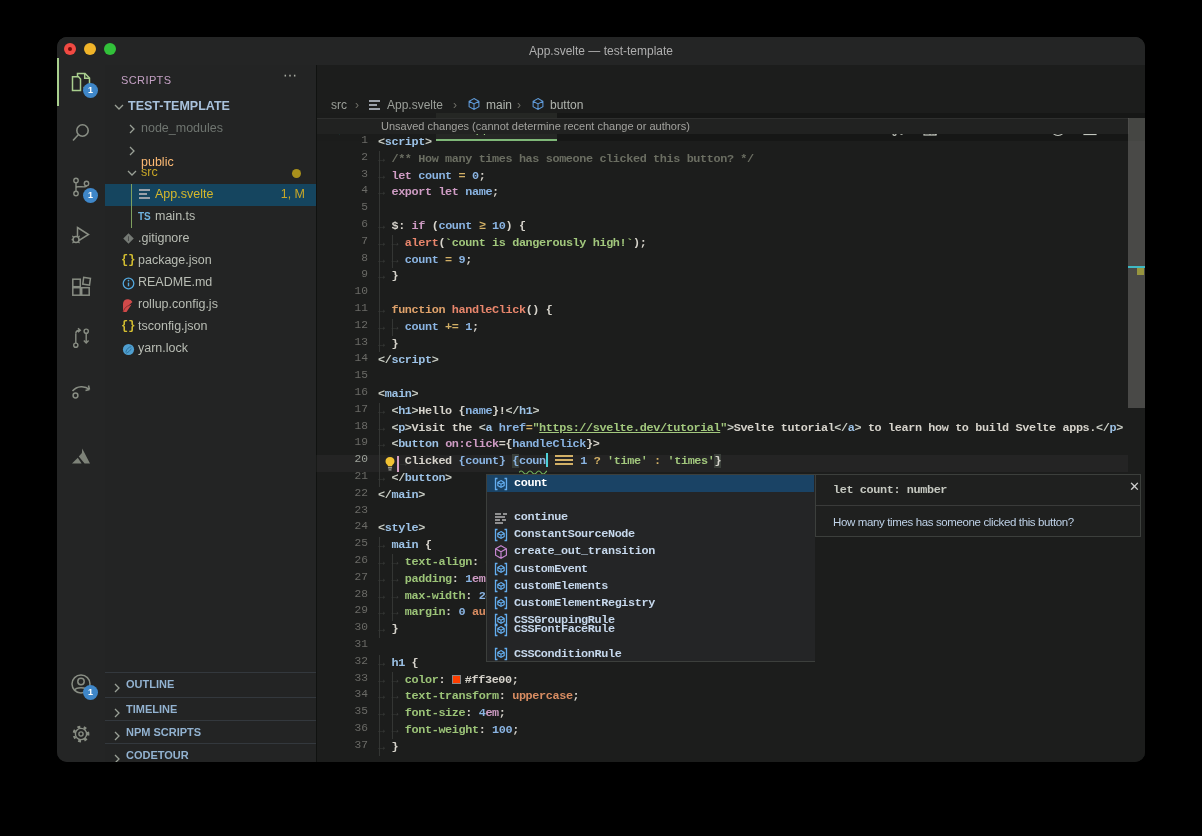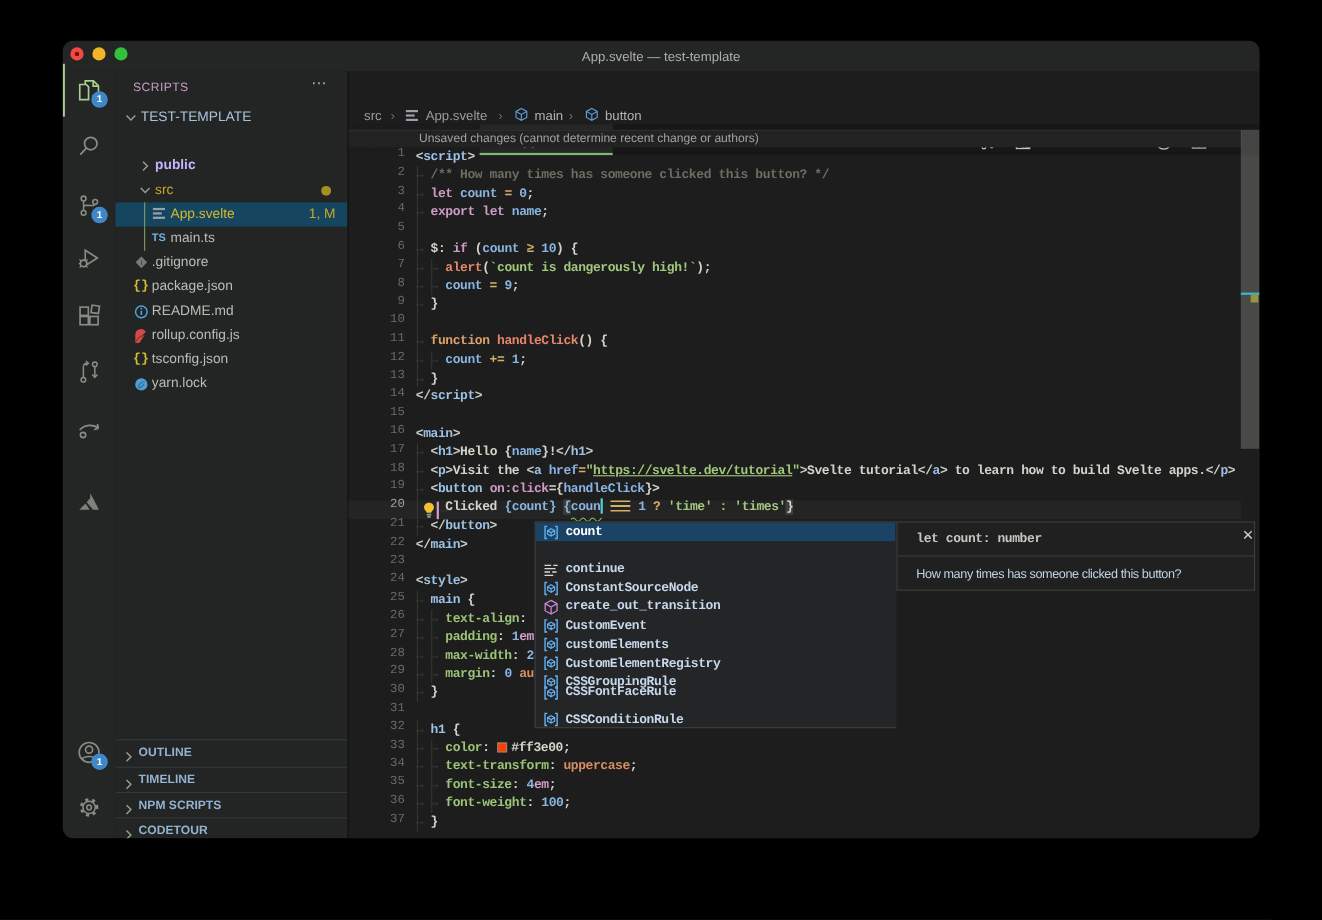--- a/index.html
+++ b/index.html
@@ -129,29 +129,37 @@
     </div>
   <div id="sidebar">
     <span style="position:absolute;left:16px;top:9px;font-size:11px;letter-spacing:0.4px;color:#c3a0c3">SCRIPTS</span>
     <span style="position:absolute;left:178px;top:2px;font-size:14px;color:#a8aca3;letter-spacing:1px">⋯</span>
     <div style="position:absolute;left:0;top:31px;width:211px;height:22px;">
         <div style="position:absolute;left:6px;top:0;width:16px;height:16px">
           <svg width="16" height="16" viewBox="0 0 16 16" style="position:absolute;left:0;top:3px">
             <path d="M4 6 L8 10 L12 6" fill="none" stroke="#9aa096" stroke-width="1.3"></path>
           </svg>
         </div>
-        <span style="position:absolute;left:23px;top:3px;font-weight:400;color:#a9c2dc">TEST-TEMPLATE</span>
+        <span style="position:absolute;left:23px;top:3px;font-weight:700;color:#a9c2dc">TEST-TEMPLATE</span>
+      </div>
+      <div style="position:absolute;left:0;top:53px;width:211px;height:22px;">
+        <div style="position:absolute;left:19px;top:0;width:16px;height:16px">
+          <svg width="16" height="16" viewBox="0 0 16 16" style="position:absolute;left:0;top:3px">
+            <path d="M6 4 L10 8 L6 12" fill="none" stroke="#9aa096" stroke-width="1.3"></path>
+          </svg>
+        </div>
+        <span style="position:absolute;left:36px;top:3px;font-weight:400;color:#6f7570">node_modules</span>
       </div>
       <div style="position:absolute;left:0;top:75px;width:211px;height:22px;">
         <div style="position:absolute;left:19px;top:0;width:16px;height:16px">
           <svg width="16" height="16" viewBox="0 0 16 16" style="position:absolute;left:0;top:3px">
             <path d="M6 4 L10 8 L6 12" fill="none" stroke="#9aa096" stroke-width="1.3"></path>
           </svg>
         </div>
-        <span style="position:absolute;left:36px;top:3px;font-weight:700;color:#c4b5fd">public</span>
+        <span style="position:absolute;left:36px;top:15px;font-weight:400;color:#fdba74">public</span>
       </div>
       <div style="position:absolute;left:0;top:97px;width:211px;height:22px;">
         <div style="position:absolute;left:19px;top:0;width:16px;height:16px">
           <svg width="16" height="16" viewBox="0 0 16 16" style="position:absolute;left:0;top:3px">
             <path d="M4 6 L8 10 L12 6" fill="none" stroke="#9aa096" stroke-width="1.3"></path>
           </svg>
         </div>
         <span style="position:absolute;left:36px;top:3px;font-weight:400;color:#c8a727">src</span>
         <div style="position:absolute;left:187px;top:7px;width:9px;height:9px;border-radius:50%;background:#a8901c"></div>
       </div>

